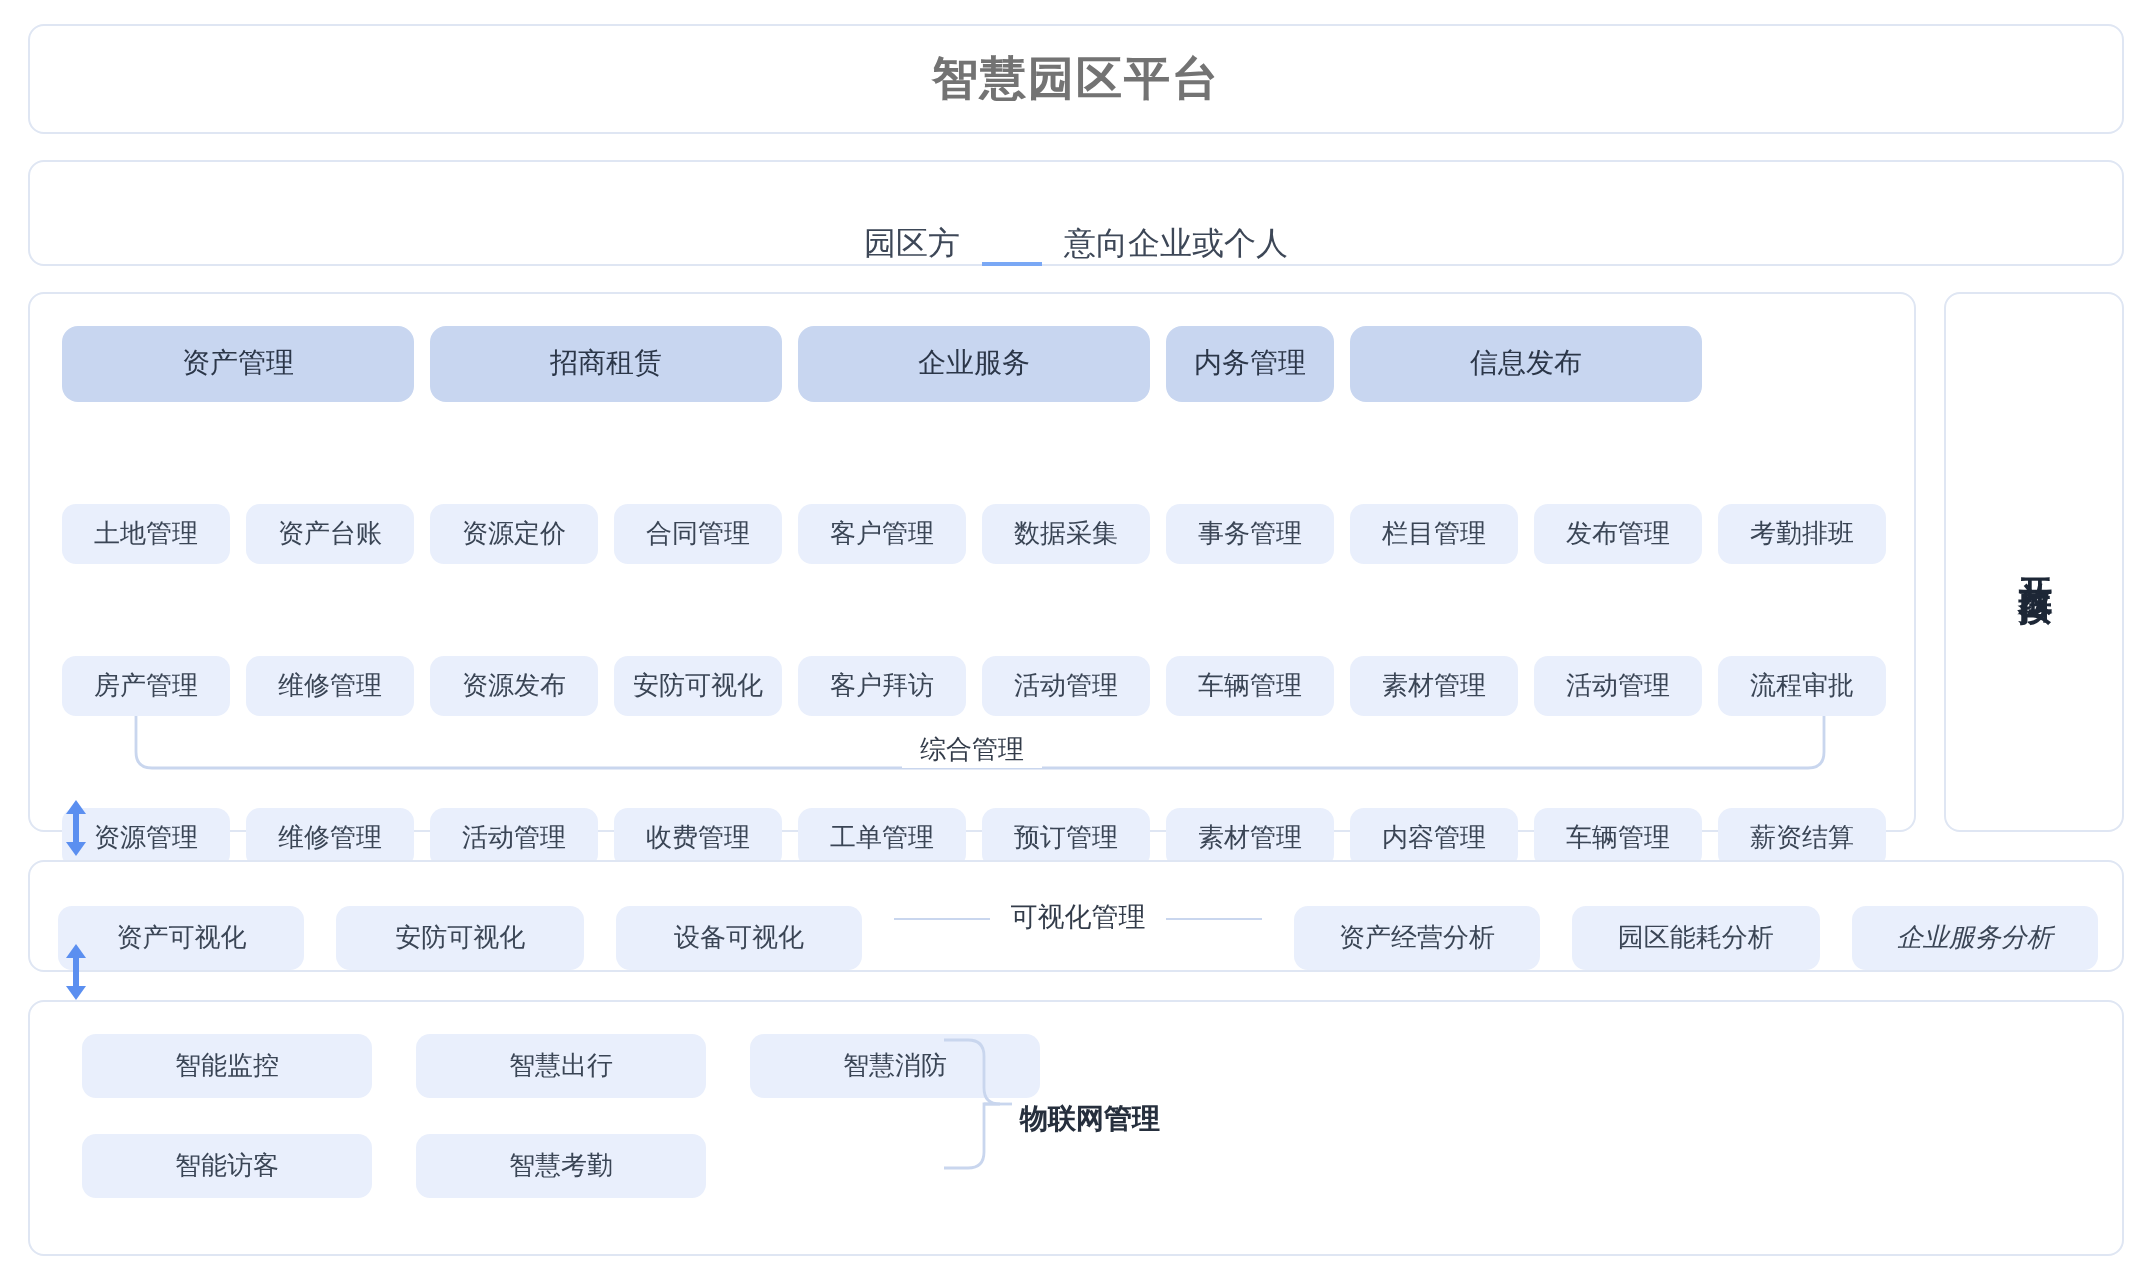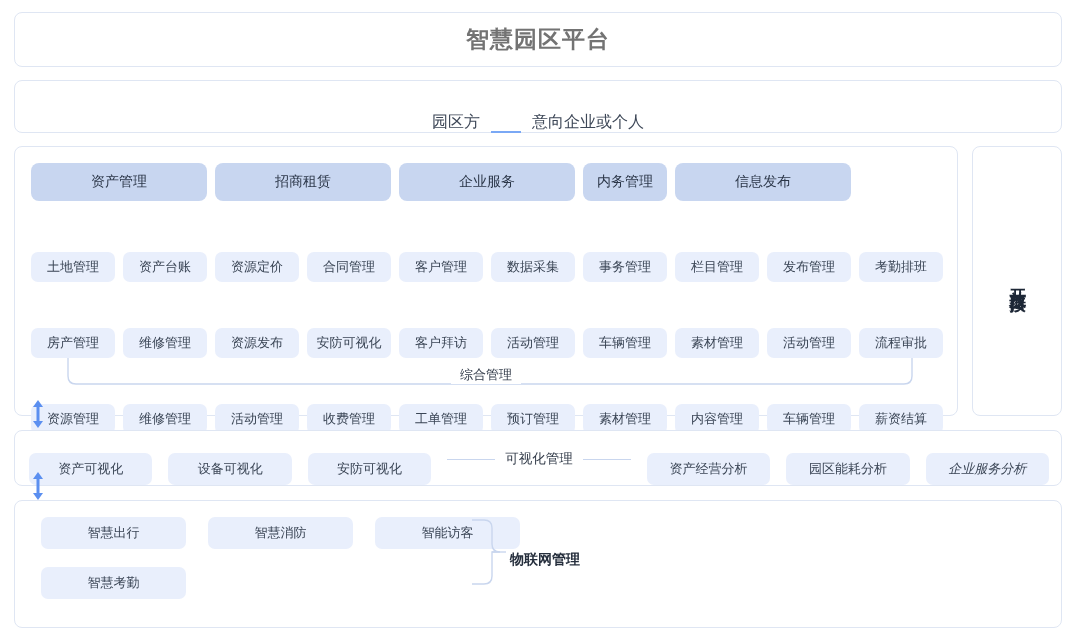--- a/index.html
+++ b/index.html
@@ -214,41 +214,42 @@
     <svg width="20" height="28" viewBox="0 0 20 28">
       <line x1="10" y1="5" x2="10" y2="23" stroke="#5b8ff0" stroke-width="3"></line>
       <polygon points="10,0 5,7 15,7" fill="#5b8ff0"></polygon>
       <polygon points="10,28 5,21 15,21" fill="#5b8ff0"></polygon>
     </svg>
   </div>
 
   <div class="panel vizpanel">
     <div class="viz-inner">
       <div class="chip viz-chip">资产可视化</div>
+      <div class="chip viz-chip">安防可视化</div>
       <div class="chip viz-chip">设备可视化</div>
-      <div class="chip viz-chip">安防可视化</div>
       <div class="viz-line"></div>
       <div class="viz-label">可视化管理</div>
       <div class="viz-line"></div>
       <div class="chip viz-chip" style="margin-left:16px;">资产经营分析</div>
       <div class="chip viz-chip">园区能耗分析</div>
       <div class="chip viz-chip" style="margin-right:0;font-style:italic;">企业服务分析</div>
     </div>
   </div>
 
   <div class="arrow" style="left:28px;top:472px;">
     <svg width="20" height="28" viewBox="0 0 20 28">
       <line x1="10" y1="5" x2="10" y2="23" stroke="#5b8ff0" stroke-width="3"></line>
       <polygon points="10,0 5,7 15,7" fill="#5b8ff0"></polygon>
       <polygon points="10,28 5,21 15,21" fill="#5b8ff0"></polygon>
     </svg>
   </div>
 
   <div class="panel iotpanel">
     <div class="iot-grid">
+      <div class="chip">智能监控</div>
       <div class="chip">智慧出行</div>
       <div class="chip">智慧消防</div>
       <div class="chip">智能访客</div>
       <div class="chip">智慧考勤</div>
     </div>
     <svg class="iot-bracket" width="50" height="66" viewBox="0 0 50 66">
       <path d="M 2 1 L 14 1 Q 22 1 22 9 L 22 25 Q 22 33 30 33 L 22 33 Q 22 33 22 41 L 22 57 Q 22 65 14 65 L 2 65" fill="none" stroke="#c9d6ee" stroke-width="1.4"></path>
       <line x1="22" y1="33" x2="36" y2="33" stroke="#c9d6ee" stroke-width="1.4"></line>
     </svg>
     <div class="iot-label">物联网管理</div>

